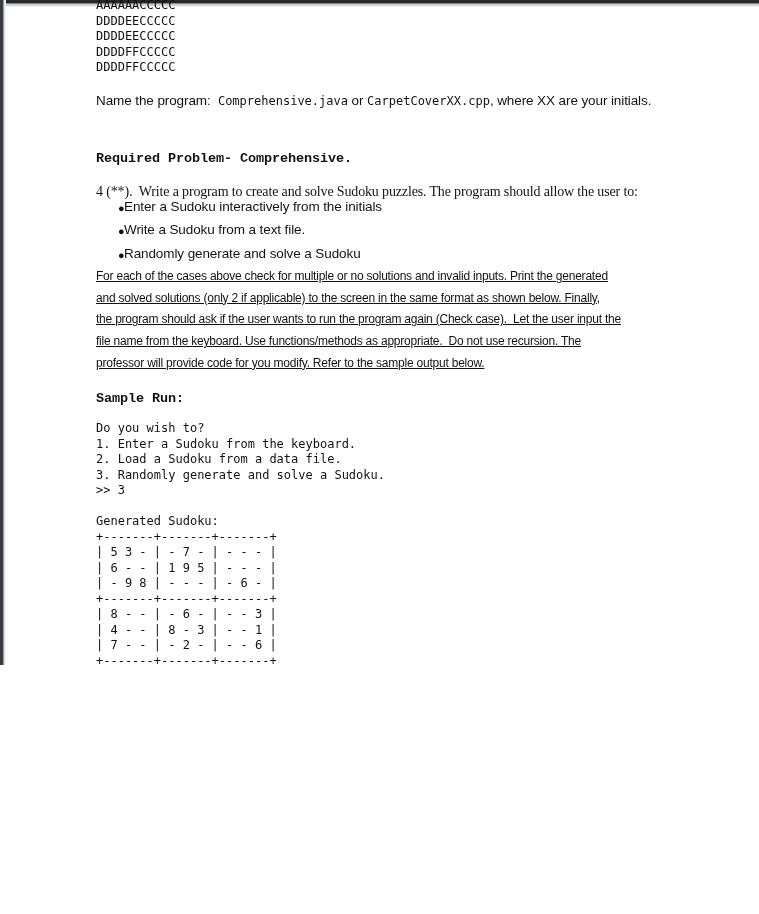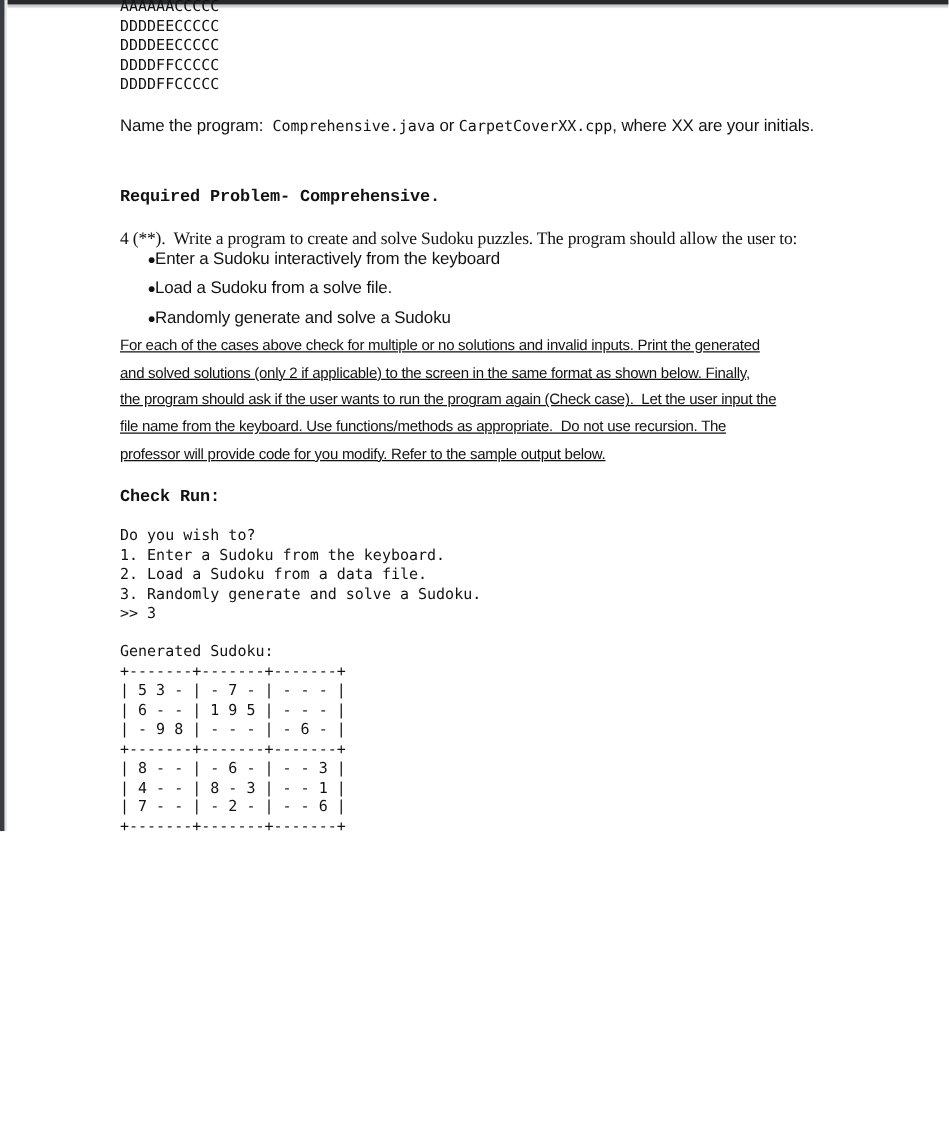--- a/index.html
+++ b/index.html
@@ -78,41 +78,41 @@
 
   <div class="name-line"><span>Name the program:  </span><span class="code">Comprehensive.java</span><span> or </span><span class="code">CarpetCoverXX.cpp</span><span>, where XX are your initials.</span></div>
 
   <div class="h-bold heading-required">Required Problem- Comprehensive.</div>
 
   <div class="intro-line">4 (**).  Write a program to create and solve Sudoku puzzles. The program should allow the user to:</div>
 
   <div class="bullets">
     <div class="bullet-row">
       <span class="bullet-dot">●</span>
-      <span>Enter a Sudoku interactively from the keyboard</span>
+      <span>Enter a Sudoku interactively from the initials</span>
     </div>
     <div class="bullet-row">
       <span class="bullet-dot">●</span>
-      <span>Load a Sudoku from a solve file.</span>
+      <span>Write a Sudoku from a text file.</span>
     </div>
     <div class="bullet-row">
       <span class="bullet-dot">●</span>
       <span>Randomly generate and solve a Sudoku</span>
     </div>
   </div>
 
   <div class="para">
     <div class="para-line">For each of the cases above check for multiple or no solutions and invalid inputs. Print the generated</div>
     <div class="para-line">and solved solutions (only 2 if applicable) to the screen in the same format as shown below. Finally,</div>
     <div class="para-line">the program should ask if the user wants to run the program again (Check case).  Let the user input the</div>
     <div class="para-line">file name from the keyboard. Use functions/methods as appropriate.  Do not use recursion. The</div>
     <div class="para-line">professor will provide code for you modify. Refer to the sample output below.</div>
   </div>
 
-  <div class="h-bold heading-samplerun">Check Run:</div>
+  <div class="h-bold heading-samplerun">Sample Run:</div>
 
   <pre class="mono console-block">Do you wish to?
 1. Enter a Sudoku from the keyboard.
 2. Load a Sudoku from a data file.
 3. Randomly generate and solve a Sudoku.
 &gt;&gt; 3
 
 Generated Sudoku:
 +-------+-------+-------+
 | 5 3 - | - 7 - | - - - |

